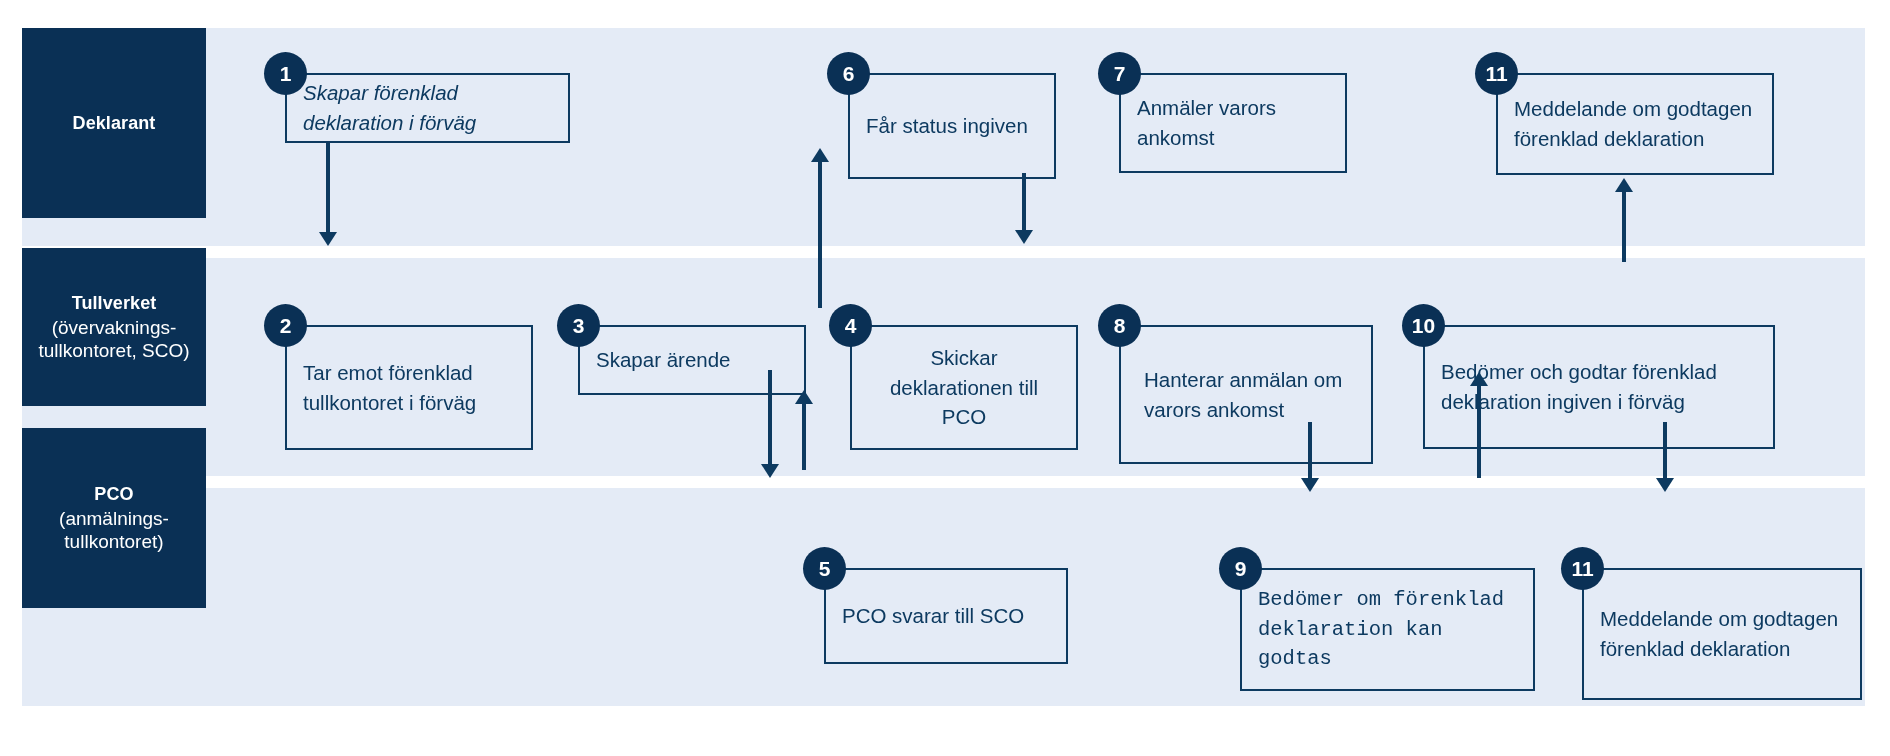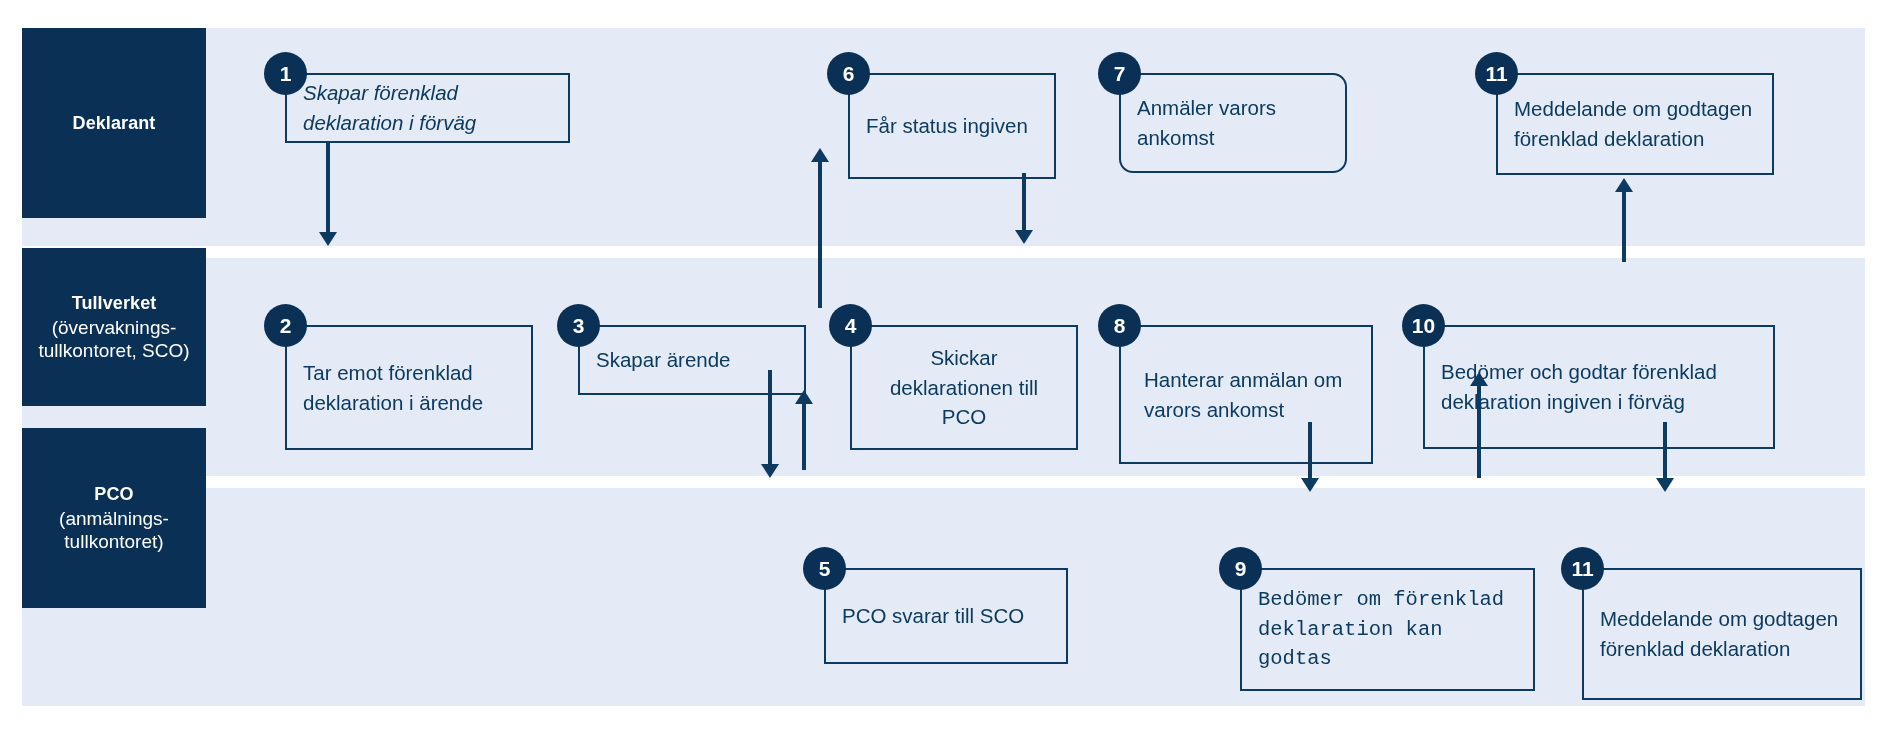--- a/index.html
+++ b/index.html
@@ -81,21 +81,21 @@
 
   <div class="conn v" style="left:1622px;top:188px;height:74px;"></div>
   <div class="arrowhead up" style="left:1615px;top:178px;"></div>
 
   <div class="node" style="left:285px;top:73px;width:285px;height:70px;font-style:italic;">
     <div class="node-text">Skapar förenklad deklaration i förväg</div>
   </div>
   <div class="badge" style="left:264px;top:52px;">1</div>
 
   <div class="node" style="left:285px;top:325px;width:248px;height:125px;">
-    <div class="node-text">Tar emot förenklad deklaration i ärende</div>
+    <div class="node-text">Tar emot förenklad tullkontoret i förväg</div>
   </div>
   <div class="badge" style="left:264px;top:304px;">2</div>
 
   <div class="node" style="left:578px;top:325px;width:228px;height:70px;">
     <div class="node-text">Skapar ärende</div>
   </div>
   <div class="badge" style="left:557px;top:304px;">3</div>
 
   <div class="node" style="left:850px;top:325px;width:228px;height:125px;text-align:center;">
     <div class="node-text">Skickar deklarationen till PCO</div>
@@ -105,21 +105,21 @@
   <div class="node" style="left:824px;top:568px;width:244px;height:96px;">
     <div class="node-text">PCO svarar till SCO</div>
   </div>
   <div class="badge" style="left:803px;top:547px;">5</div>
 
   <div class="node" style="left:848px;top:73px;width:208px;height:106px;">
     <div class="node-text">Får status ingiven</div>
   </div>
   <div class="badge" style="left:827px;top:52px;">6</div>
 
-  <div class="node" style="left:1119px;top:73px;width:228px;height:100px;border-radius:14px;">
+  <div class="node" style="left:1119px;top:73px;width:228px;height:100px;">
     <div class="node-text">Anmäler varors ankomst</div>
   </div>
   <div class="badge" style="left:1098px;top:52px;">7</div>
 
   <div class="node" style="left:1119px;top:325px;width:254px;height:139px;padding-left:7px;">
     <div class="node-text">Hanterar anmälan om varors ankomst</div>
   </div>
   <div class="badge" style="left:1098px;top:304px;">8</div>
 
   <div class="node" style="left:1240px;top:568px;width:295px;height:123px;font-family:Liberation Mono, monospace;">

